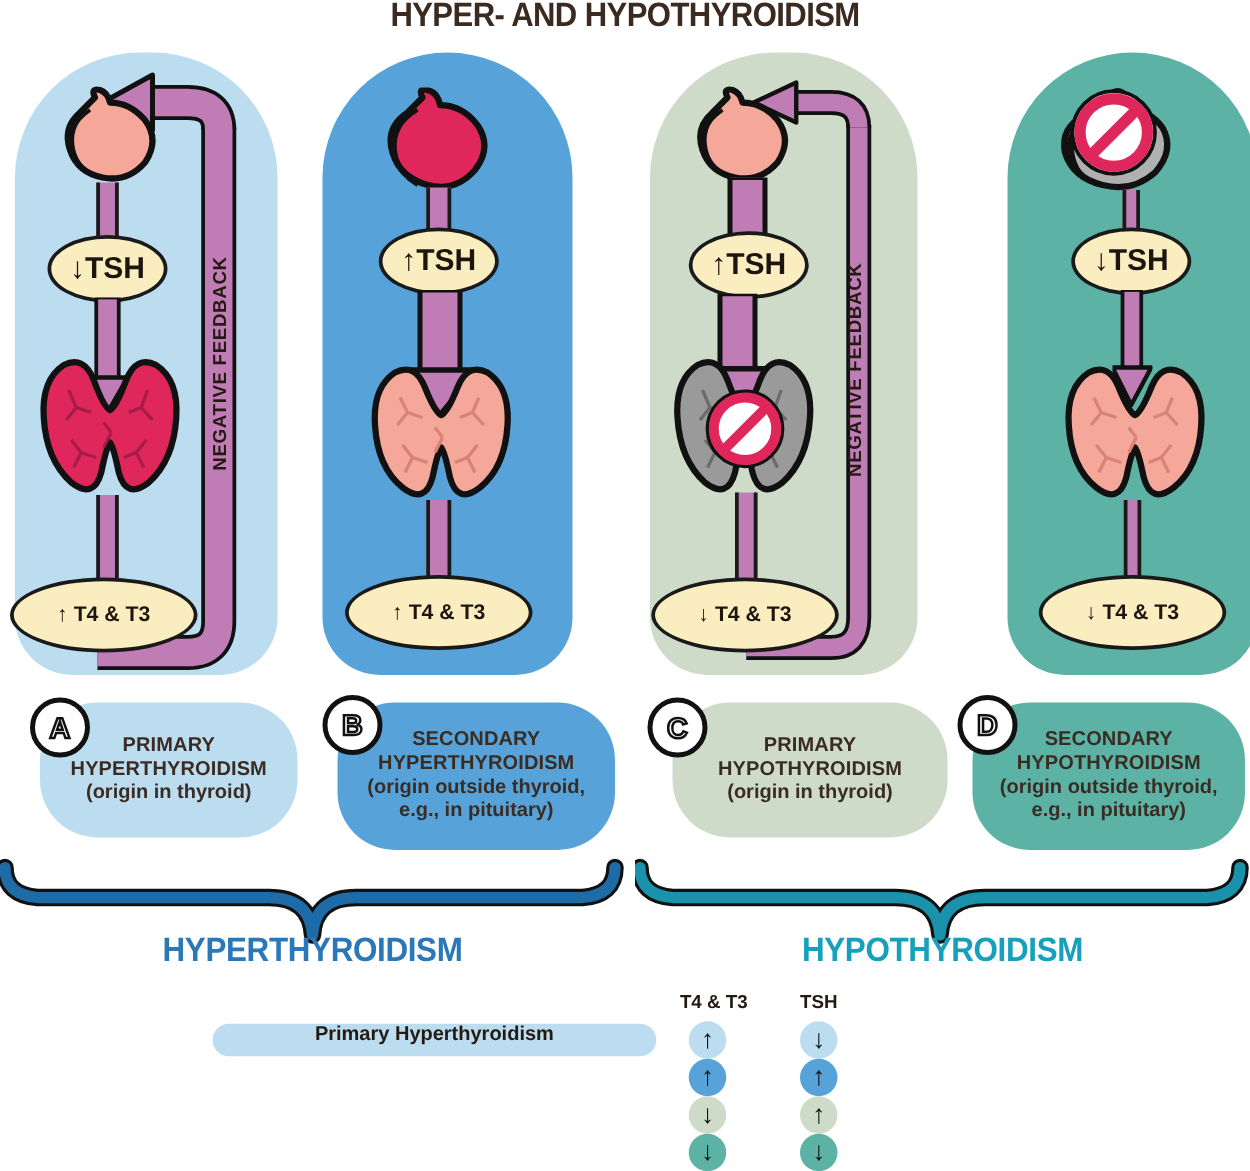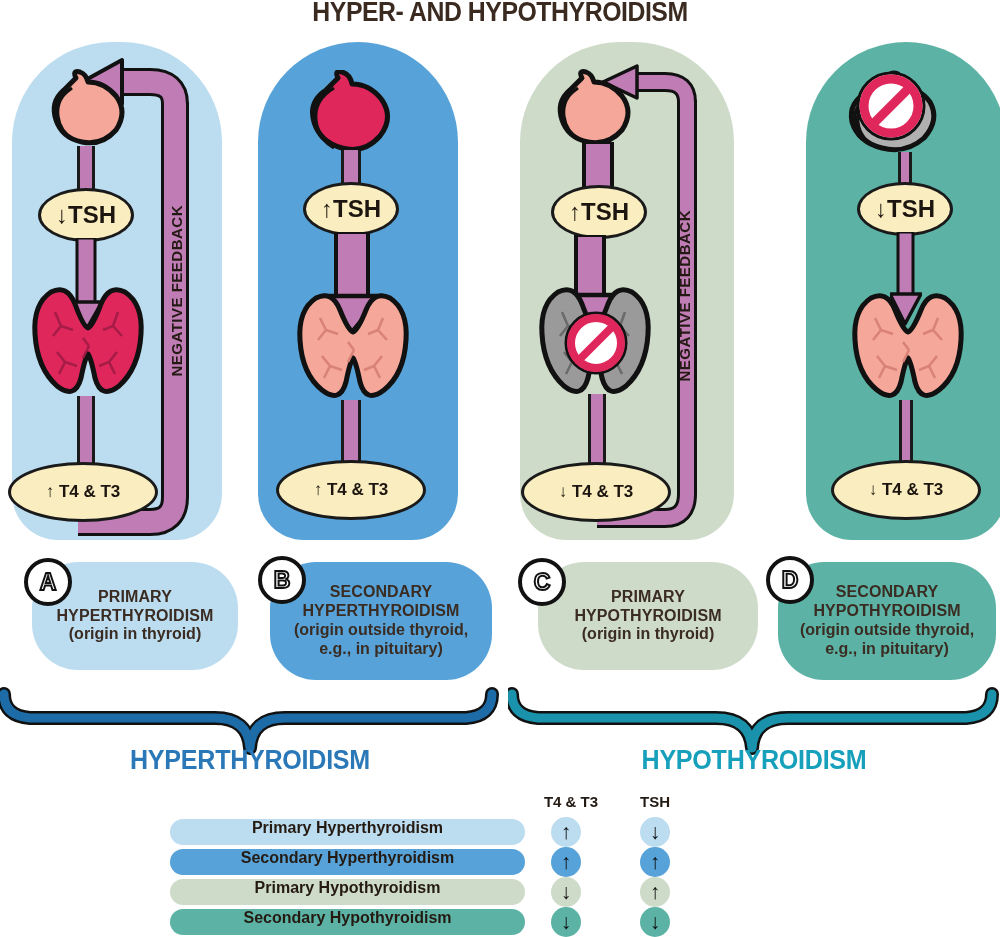--- a/index.html
+++ b/index.html
@@ -283,30 +283,21 @@
 <div id="legend">
   <div class="lg-head" style="left:360px;width:82px;">T4 &amp; T3</div>
   <div class="lg-head" style="left:450px;width:70px;">TSH</div>
 
   <div class="lg-row" style="top:26px;background:#bcdcf0;">
     <span>Primary Hyperthyroidism</span>
     </div>
   <div class="lg-dot" style="left:381px;top:24px;background:#bcdcf0;">↑</div>
   <div class="lg-dot" style="left:470px;top:24px;background:#bcdcf0;">↓</div>
 
-  <div class="lg-row" style="top:56px;background:#57a3d9;">
-    <span>Secondary Hyperthyroidism</span>
-    </div>
   <div class="lg-dot" style="left:381px;top:54px;background:#57a3d9;">↑</div>
   <div class="lg-dot" style="left:470px;top:54px;background:#57a3d9;">↑</div>
 
-  <div class="lg-row" style="top:86px;background:#cedbc9;">
-    <span>Primary Hypothyroidism</span>
-    </div>
   <div class="lg-dot" style="left:381px;top:84px;background:#cedbc9;">↓</div>
   <div class="lg-dot" style="left:470px;top:84px;background:#cedbc9;">↑</div>
 
-  <div class="lg-row" style="top:116px;background:#5cb3a5;">
-    <span>Secondary Hypothyroidism</span>
-    </div>
   <div class="lg-dot" style="left:381px;top:114px;background:#5cb3a5;">↓</div>
   <div class="lg-dot" style="left:470px;top:114px;background:#5cb3a5;">↓</div>
 </div>
 
 </body></html>

